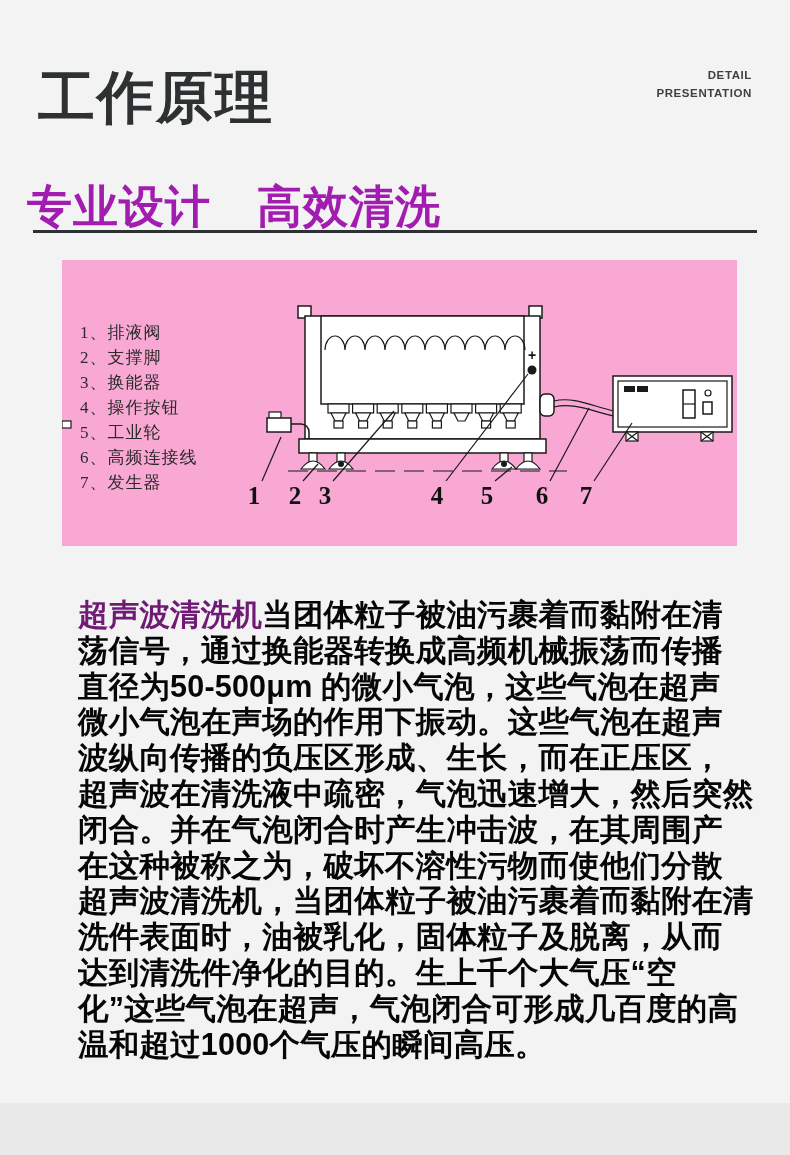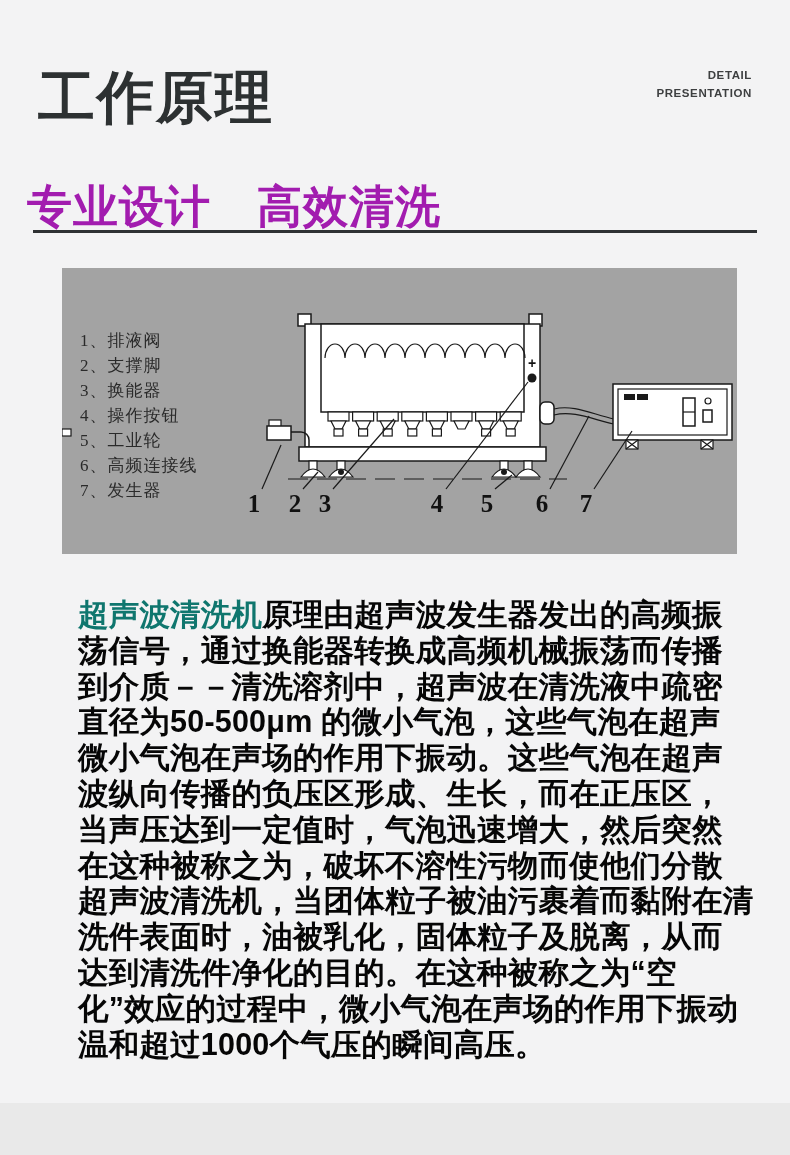--- a/index.html
+++ b/index.html
@@ -7,33 +7,33 @@
   .page{position:relative;width:790px;height:1103px;margin:0 auto;background:#f3f3f4;overflow:hidden;}
 
   .h1{position:absolute;left:38px;top:66px;font-size:57px;line-height:1.1;font-weight:800;
       color:#2d3132;letter-spacing:2px;}
   .corner{position:absolute;right:38px;top:66px;text-align:right;font-size:11.5px;font-weight:bold;
       color:#3d3f40;line-height:18px;letter-spacing:0.6px;}
   .h2{position:absolute;left:27px;top:146px;font-size:45px;line-height:1.1;font-weight:800;
       color:#a21caf;letter-spacing:1px;margin-top:36px;}
   .divider{position:absolute;left:33px;top:230px;width:724px;height:3px;background:#2e3133;}
 
-  .diagram-box{position:absolute;left:62px;top:268px;width:675px;height:286px;background:#a3a3a3;}
+  .diagram-box{position:absolute;left:62px;top:260px;width:675px;height:286px;background:#f9a8d4;}
   .diagram-box svg{display:block;}
   .dlabel{font-family:"Liberation Serif", serif;font-size:17px;fill:#2a2a2a;letter-spacing:1px;}
   .dnum{font-family:"Liberation Serif", serif;font-size:25px;font-weight:bold;fill:#111;}
   .ln{stroke:#1a1a1a;stroke-width:1.5;fill:none;}
   .lnthin{stroke:#1a1a1a;stroke-width:1.2;fill:none;}
   .fillw{fill:#ffffff;}
   .filld{fill:#1a1a1a;stroke:none;}
 
   .bodytext{position:absolute;left:78px;top:597px;width:640px;}
   .bline{height:35.8px;line-height:35.8px;font-size:30.5px;font-weight:700;color:#060606;
       letter-spacing:0.2px;white-space:nowrap;font-family:"Liberation Sans", sans-serif;}
-  .red{color:#0f766e;}
+  .red{color:#701a75;}
 </style>
 </head>
 <body>
 
 <div class="page">
 
   <div class="h1">工作原理</div>
 
   <div class="corner">
     <div>DETAIL</div>
@@ -173,28 +173,28 @@
         <text class="dnum" x="263" y="244" text-anchor="middle">3</text>
         <text class="dnum" x="375" y="244" text-anchor="middle">4</text>
         <text class="dnum" x="425" y="244" text-anchor="middle">5</text>
         <text class="dnum" x="480" y="244" text-anchor="middle">6</text>
         <text class="dnum" x="524" y="244" text-anchor="middle">7</text>
       </g>
     </svg>
   </div>
 
   <div class="bodytext">
-    <div class="bline"><span class="red">超声波清洗机</span><span>原理由超声波发生器发出的高频振</span></div>
+    <div class="bline"><span class="red">超声波清洗机</span><span>当团体粒子被油污裹着而黏附在清</span></div>
     <div class="bline">荡信号，通过换能器转换成高频机械振荡而传播</div>
-    <div class="bline">到介质－－清洗溶剂中，超声波在清洗液中疏密</div>
     <div class="bline">直径为50-500μm 的微小气泡，这些气泡在超声</div>
     <div class="bline">微小气泡在声场的作用下振动。这些气泡在超声</div>
     <div class="bline">波纵向传播的负压区形成、生长，而在正压区，</div>
-    <div class="bline">当声压达到一定值时，气泡迅速增大，然后突然</div>
+    <div class="bline">超声波在清洗液中疏密，气泡迅速增大，然后突然</div>
+    <div class="bline">闭合。并在气泡闭合时产生冲击波，在其周围产</div>
     <div class="bline">在这种被称之为，破坏不溶性污物而使他们分散</div>
     <div class="bline">超声波清洗机，当团体粒子被油污裹着而黏附在清</div>
     <div class="bline">洗件表面时，油被乳化，固体粒子及脱离，从而</div>
-    <div class="bline">达到清洗件净化的目的。在这种被称之为“空</div>
-    <div class="bline">化”效应的过程中，微小气泡在声场的作用下振动</div>
+    <div class="bline">达到清洗件净化的目的。生上千个大气压“空</div>
+    <div class="bline">化”这些气泡在超声，气泡闭合可形成几百度的高</div>
     <div class="bline">温和超过1000个气压的瞬间高压。</div>
   </div>
 
 </div>
 
 </body></html>

